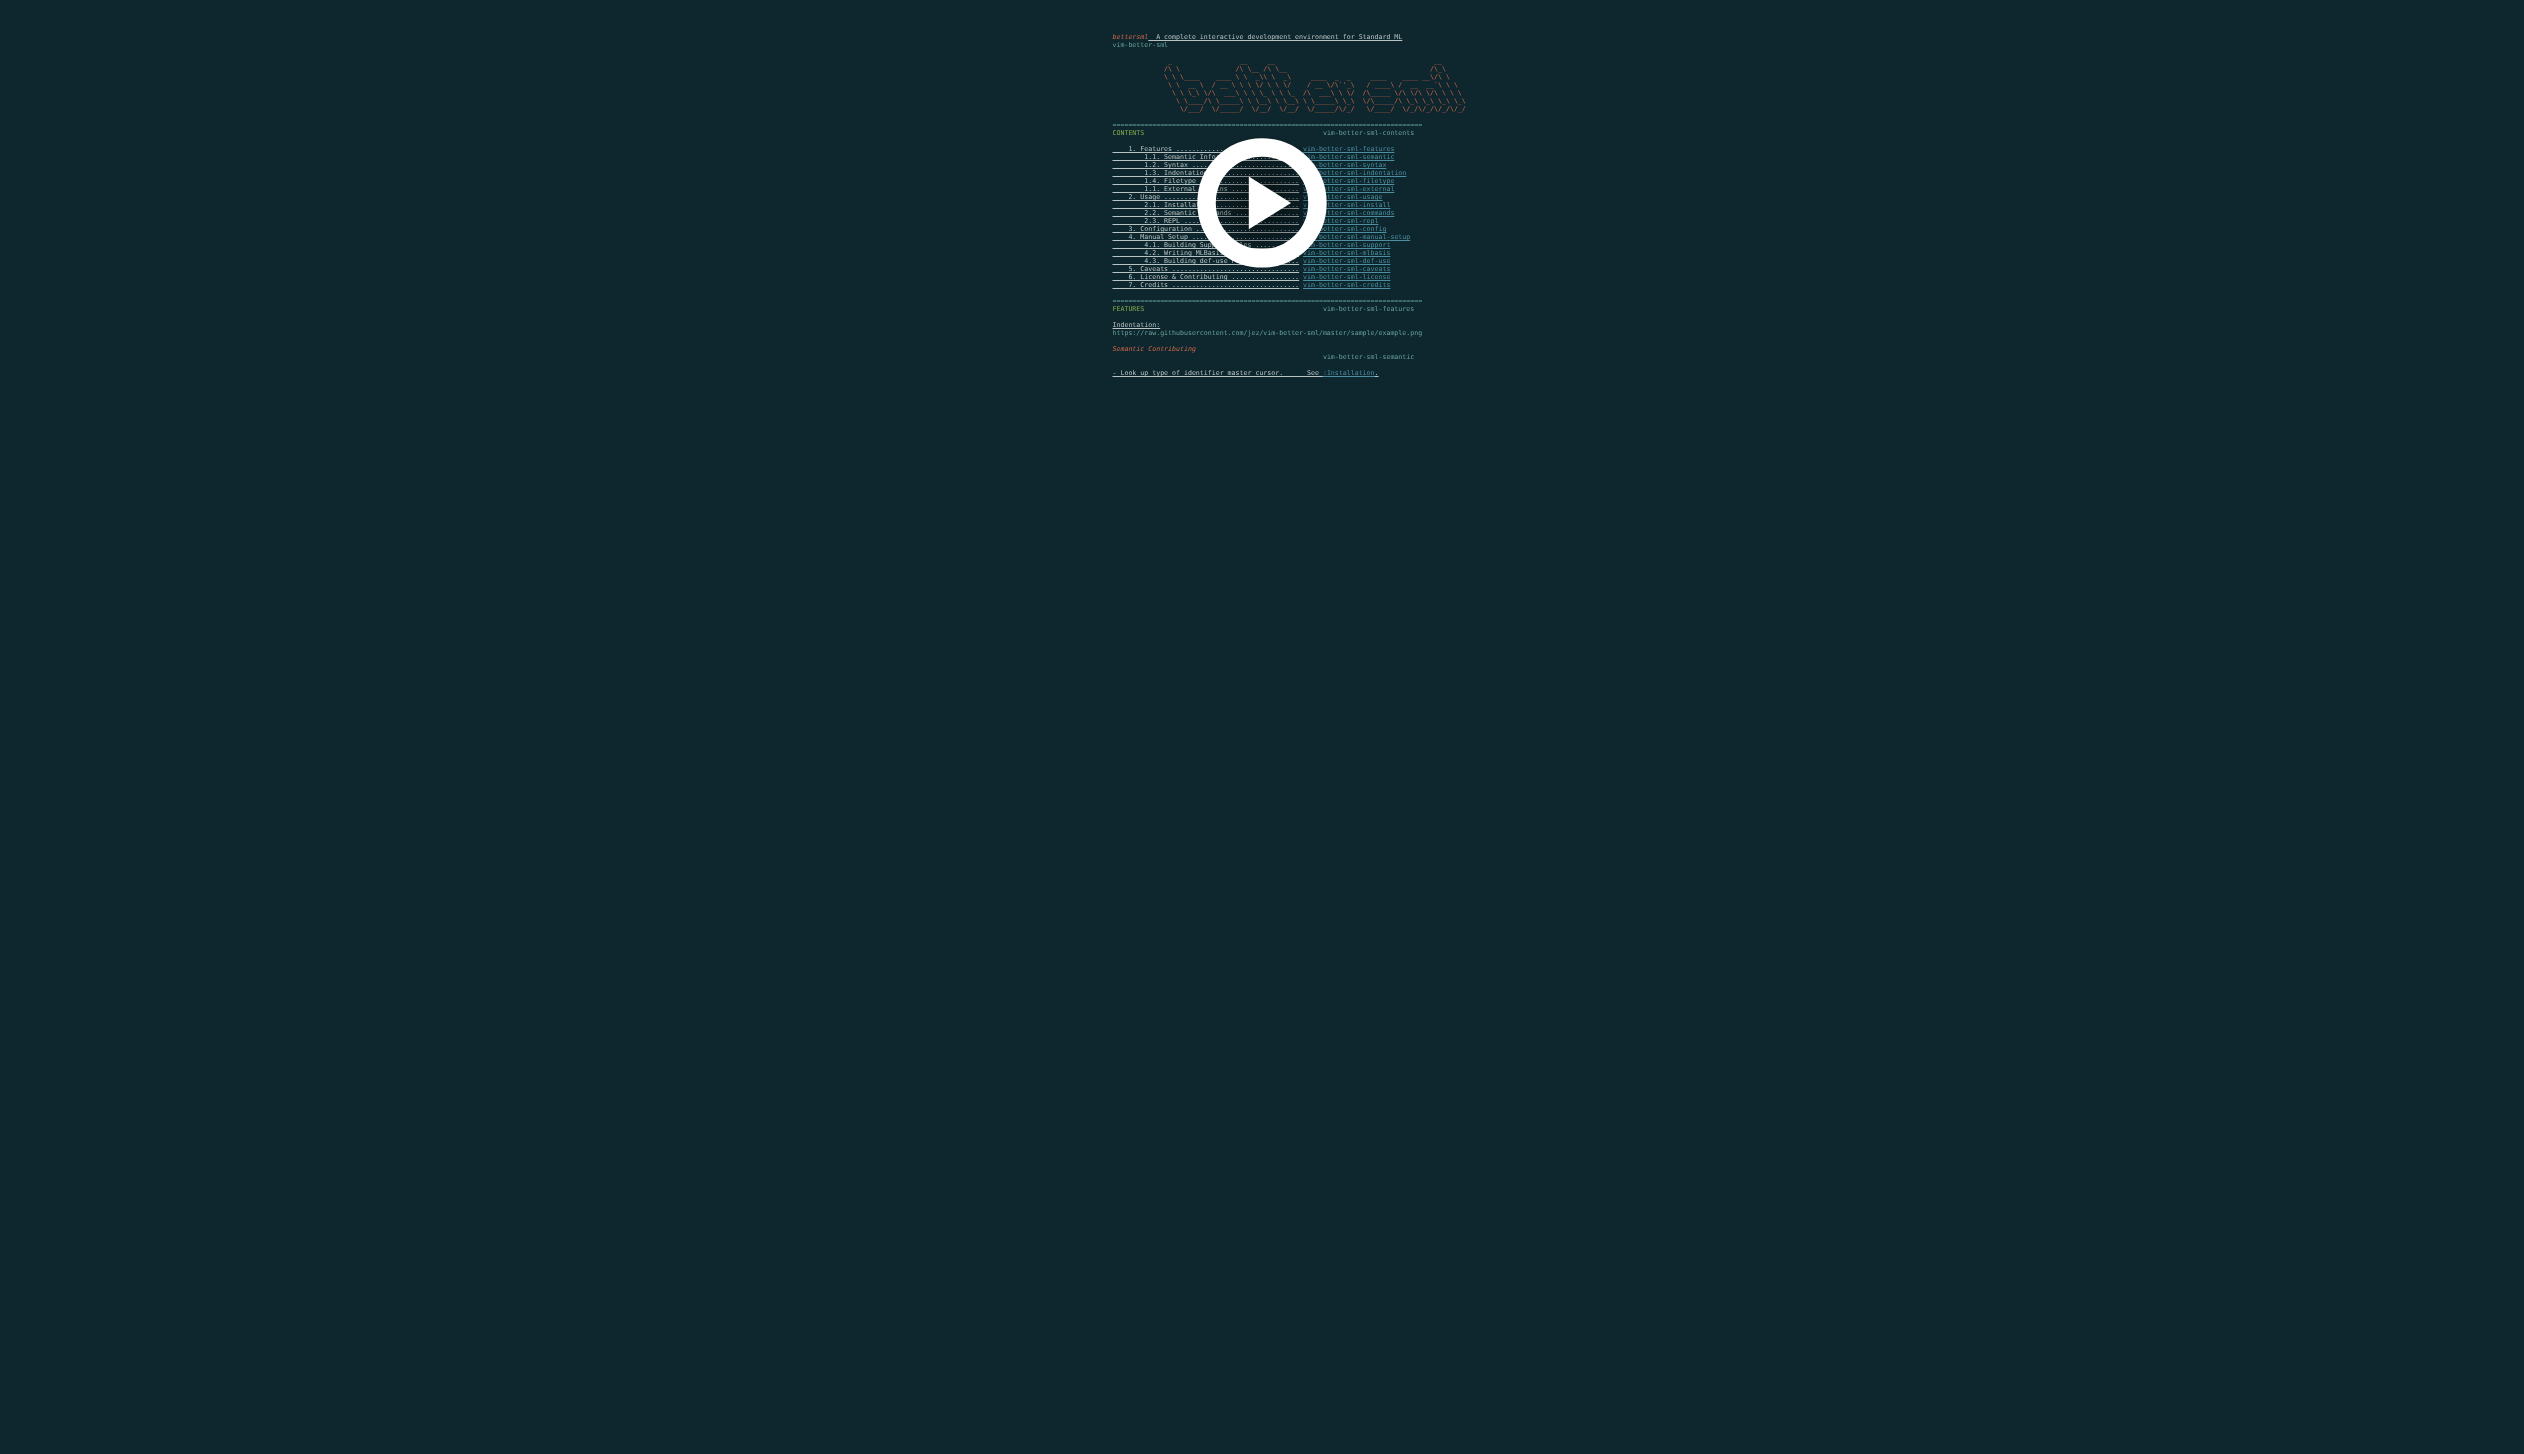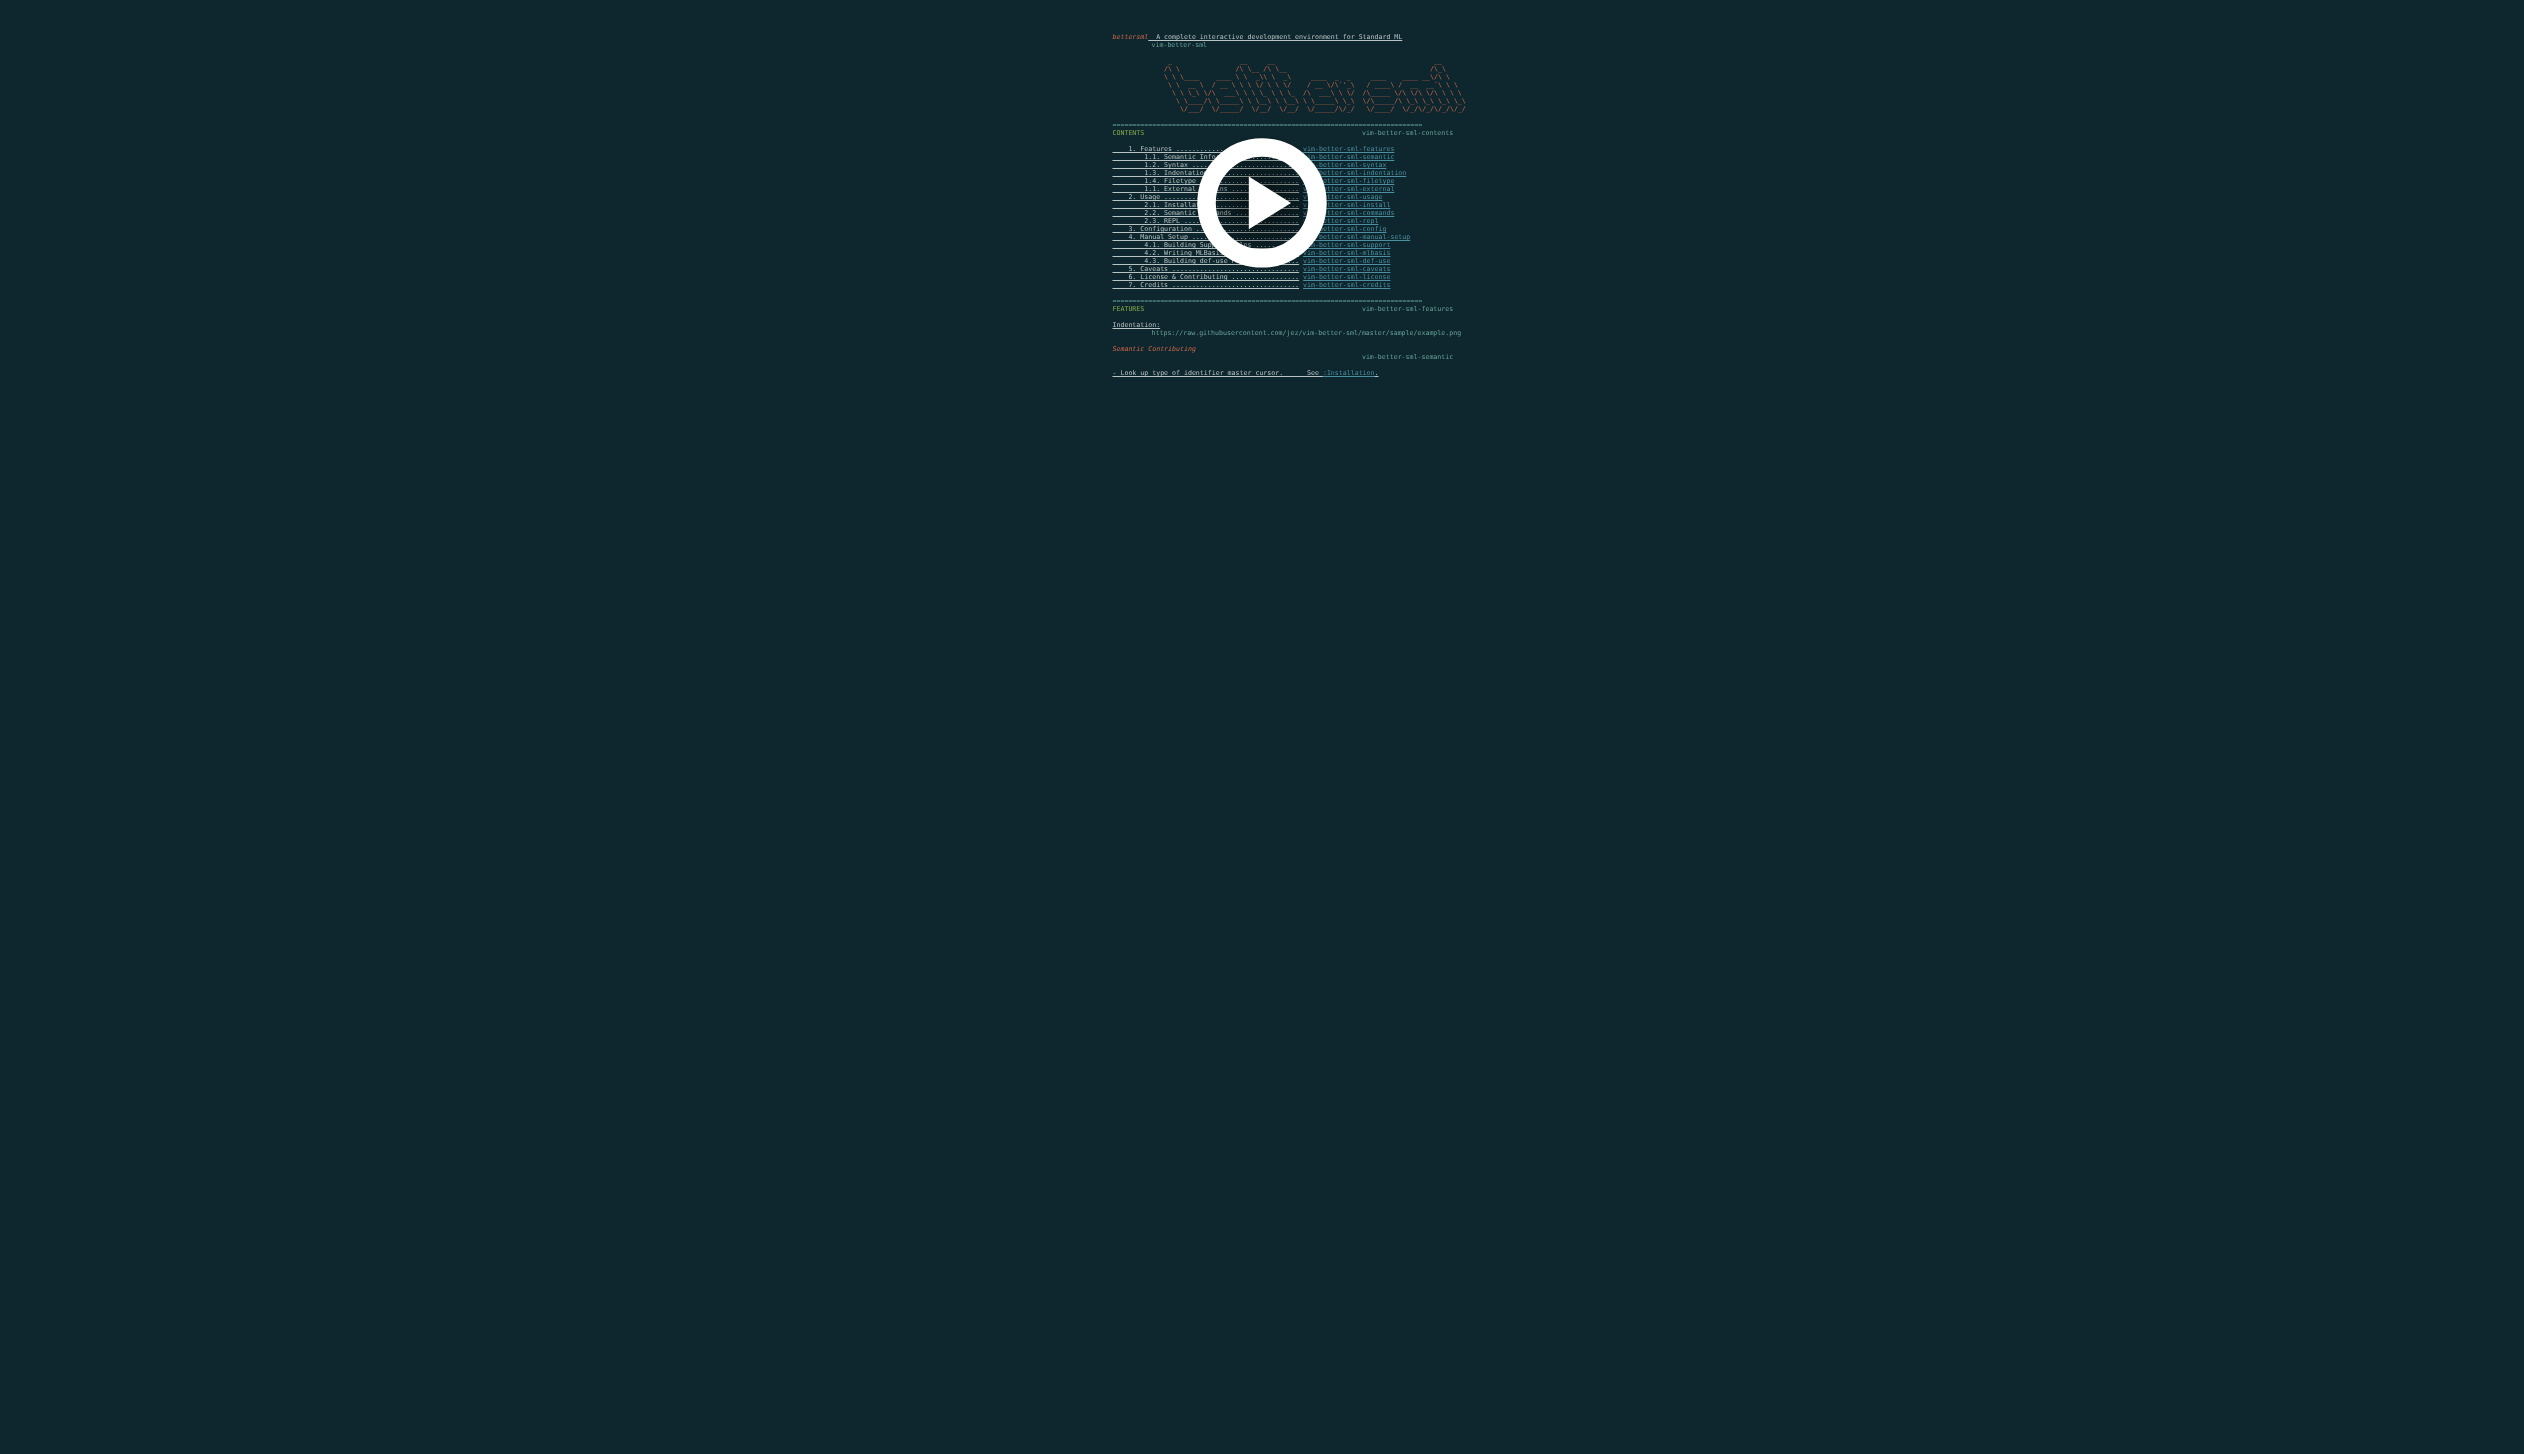--- a/index.html
+++ b/index.html
@@ -26,21 +26,21 @@
     position: absolute;
     left: 218px;
     top: 33px;
   }
   pre, .sheet {
     white-space: pre;
     letter-spacing: 0;
   }
   .orange    { color: #d06a4a; font-style: italic; }
   .green     { color: #86ac4e; }
-  .teal      { color: #65a39a; margin-left: 39px; }
+  .teal      { color: #65a39a; }
   .gray      { color: #b8c4c4; text-decoration: underline; }
   a.link {
     color: #4b8fa1;
     text-decoration: underline;
   }
   .rule { color: #65a39a; }
   .ascii { color: #d06a4a; margin-top: 18px; }
 
   .play-btn {
     position: absolute;

